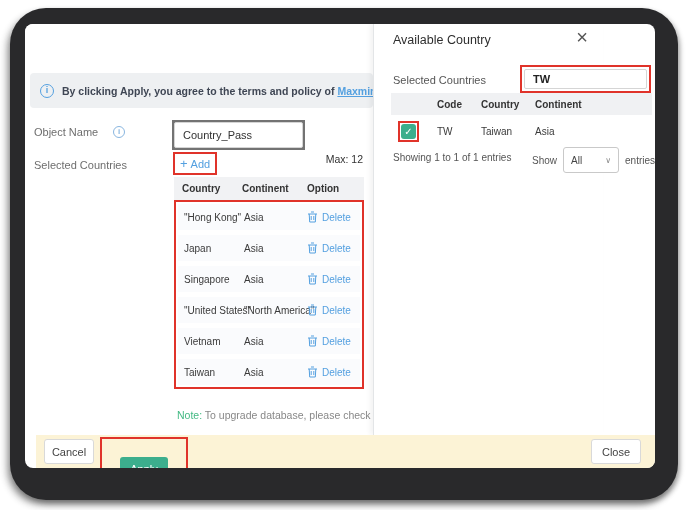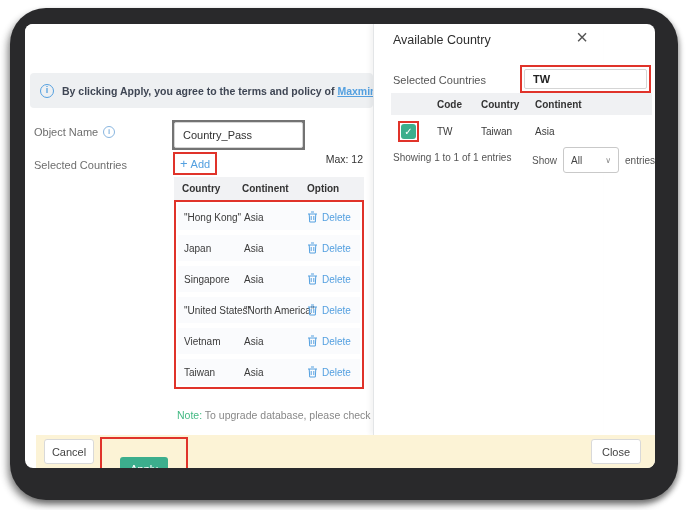--- a/index.html
+++ b/index.html
@@ -15,21 +15,21 @@
   
   .left-panel { position:absolute; left:0; top:0; width:348px; height:100%; background:#fff; }
 
   .banner { position:absolute; left:5px; top:49px; width:343px; height:35px; background:#eef0f2;
             border-radius:4px; display:flex; align-items:center; padding:0 10px; gap:8px; }
   .info-circle { flex:0 0 auto; width:14px; height:14px; border:1.4px solid #54a0e0; color:#54a0e0;
                  border-radius:50%; font-size:9px; line-height:11px; text-align:center; font-weight:bold; }
   .banner-text { font-size:10.5px; font-weight:bold; color:#3f4654; white-space:nowrap; }
   .banner-text a { color:#54a0e0; text-decoration:underline; cursor:pointer; }
 
-  .field-label { position:absolute; font-size:11px; color:#6e6e6e; display:flex; align-items:center; gap:5px; }
+  .field-label { position:absolute; font-size:11px; color:#6e6e6e; display:flex; align-items:center; gap:15px; }
   .obj-label { left:9px; top:102px; }
   .sel-label { left:9px; top:135px; }
   .info-circle-sm { width:12px; height:12px; border:1.2px solid #89b6e0; color:#89b6e0; border-radius:50%;
                     font-size:8px; line-height:10px; text-align:center; font-weight:bold; }
 
   .hl { border:2px solid #e0332a; }
   .input-hl { position:absolute; left:147px; top:96px; width:133px; height:30px; padding:2px; background:#737373; }
   .text-input { width:100%; height:100%; border:1px solid #d5d5d5; border-radius:2px; font-size:11px;
                 color:#333; padding:0 8px; outline:none; background:#fff; }
   .tw-input { font-weight:bold; color:#222; }

